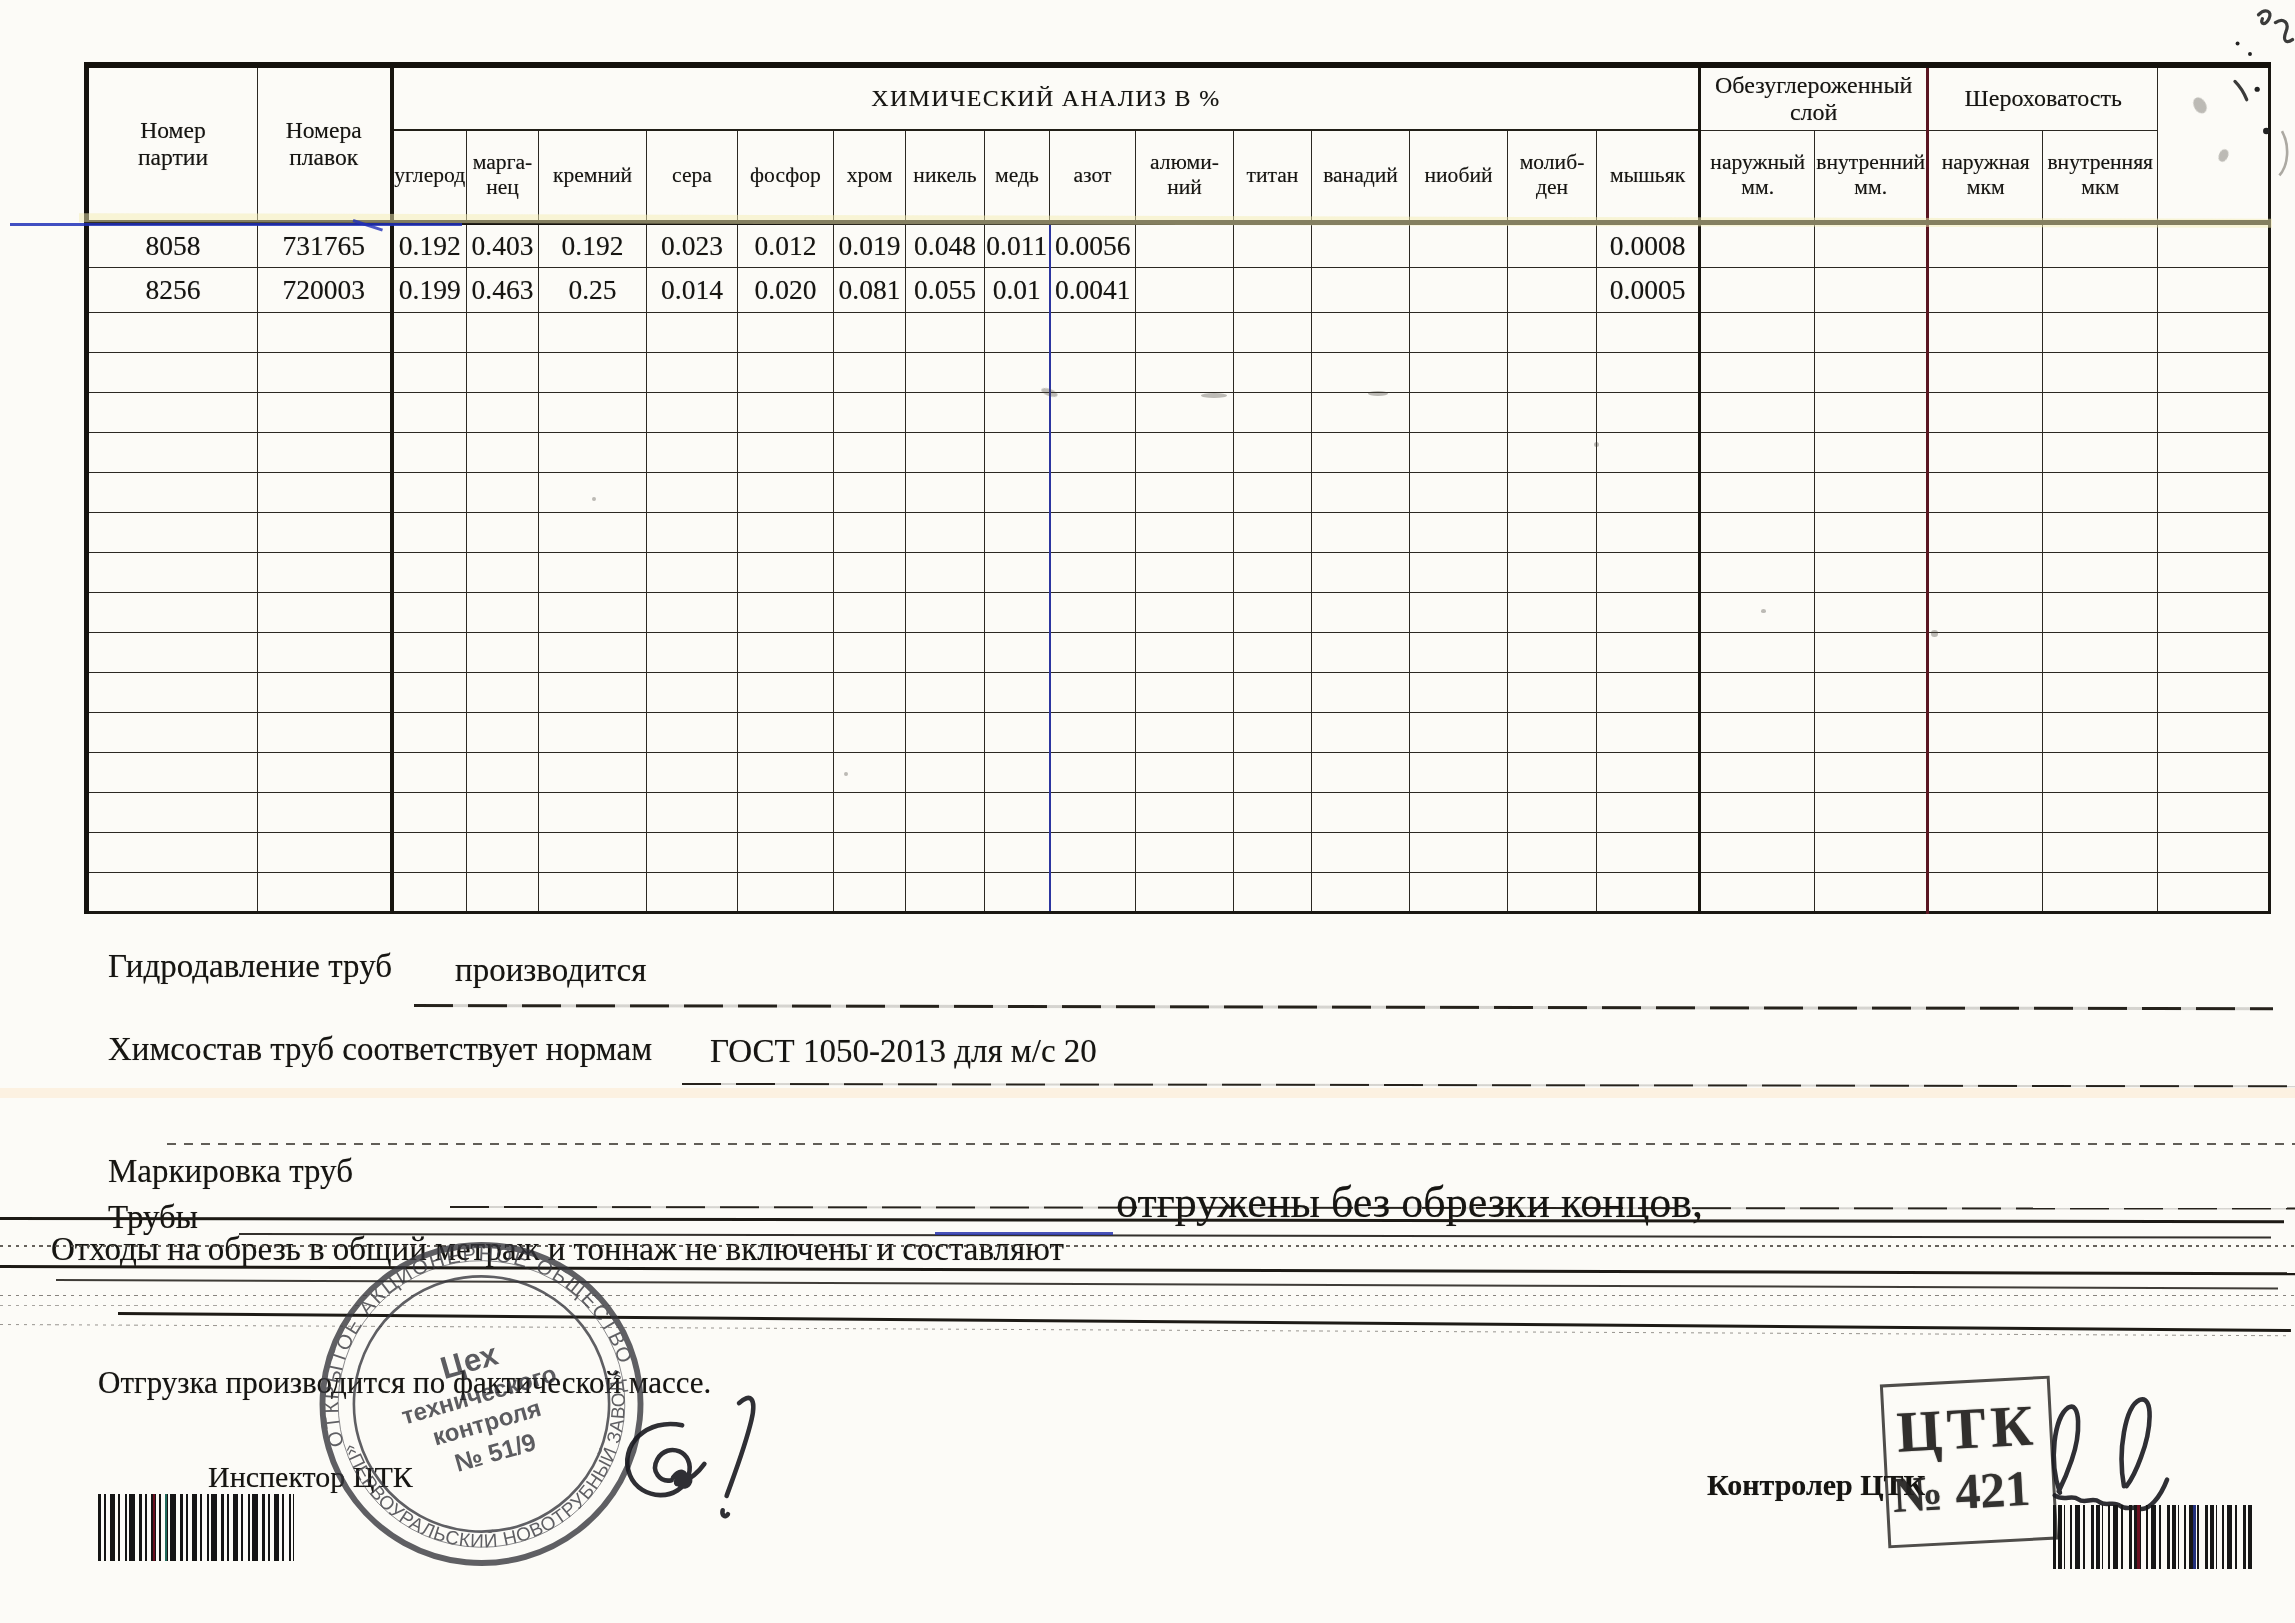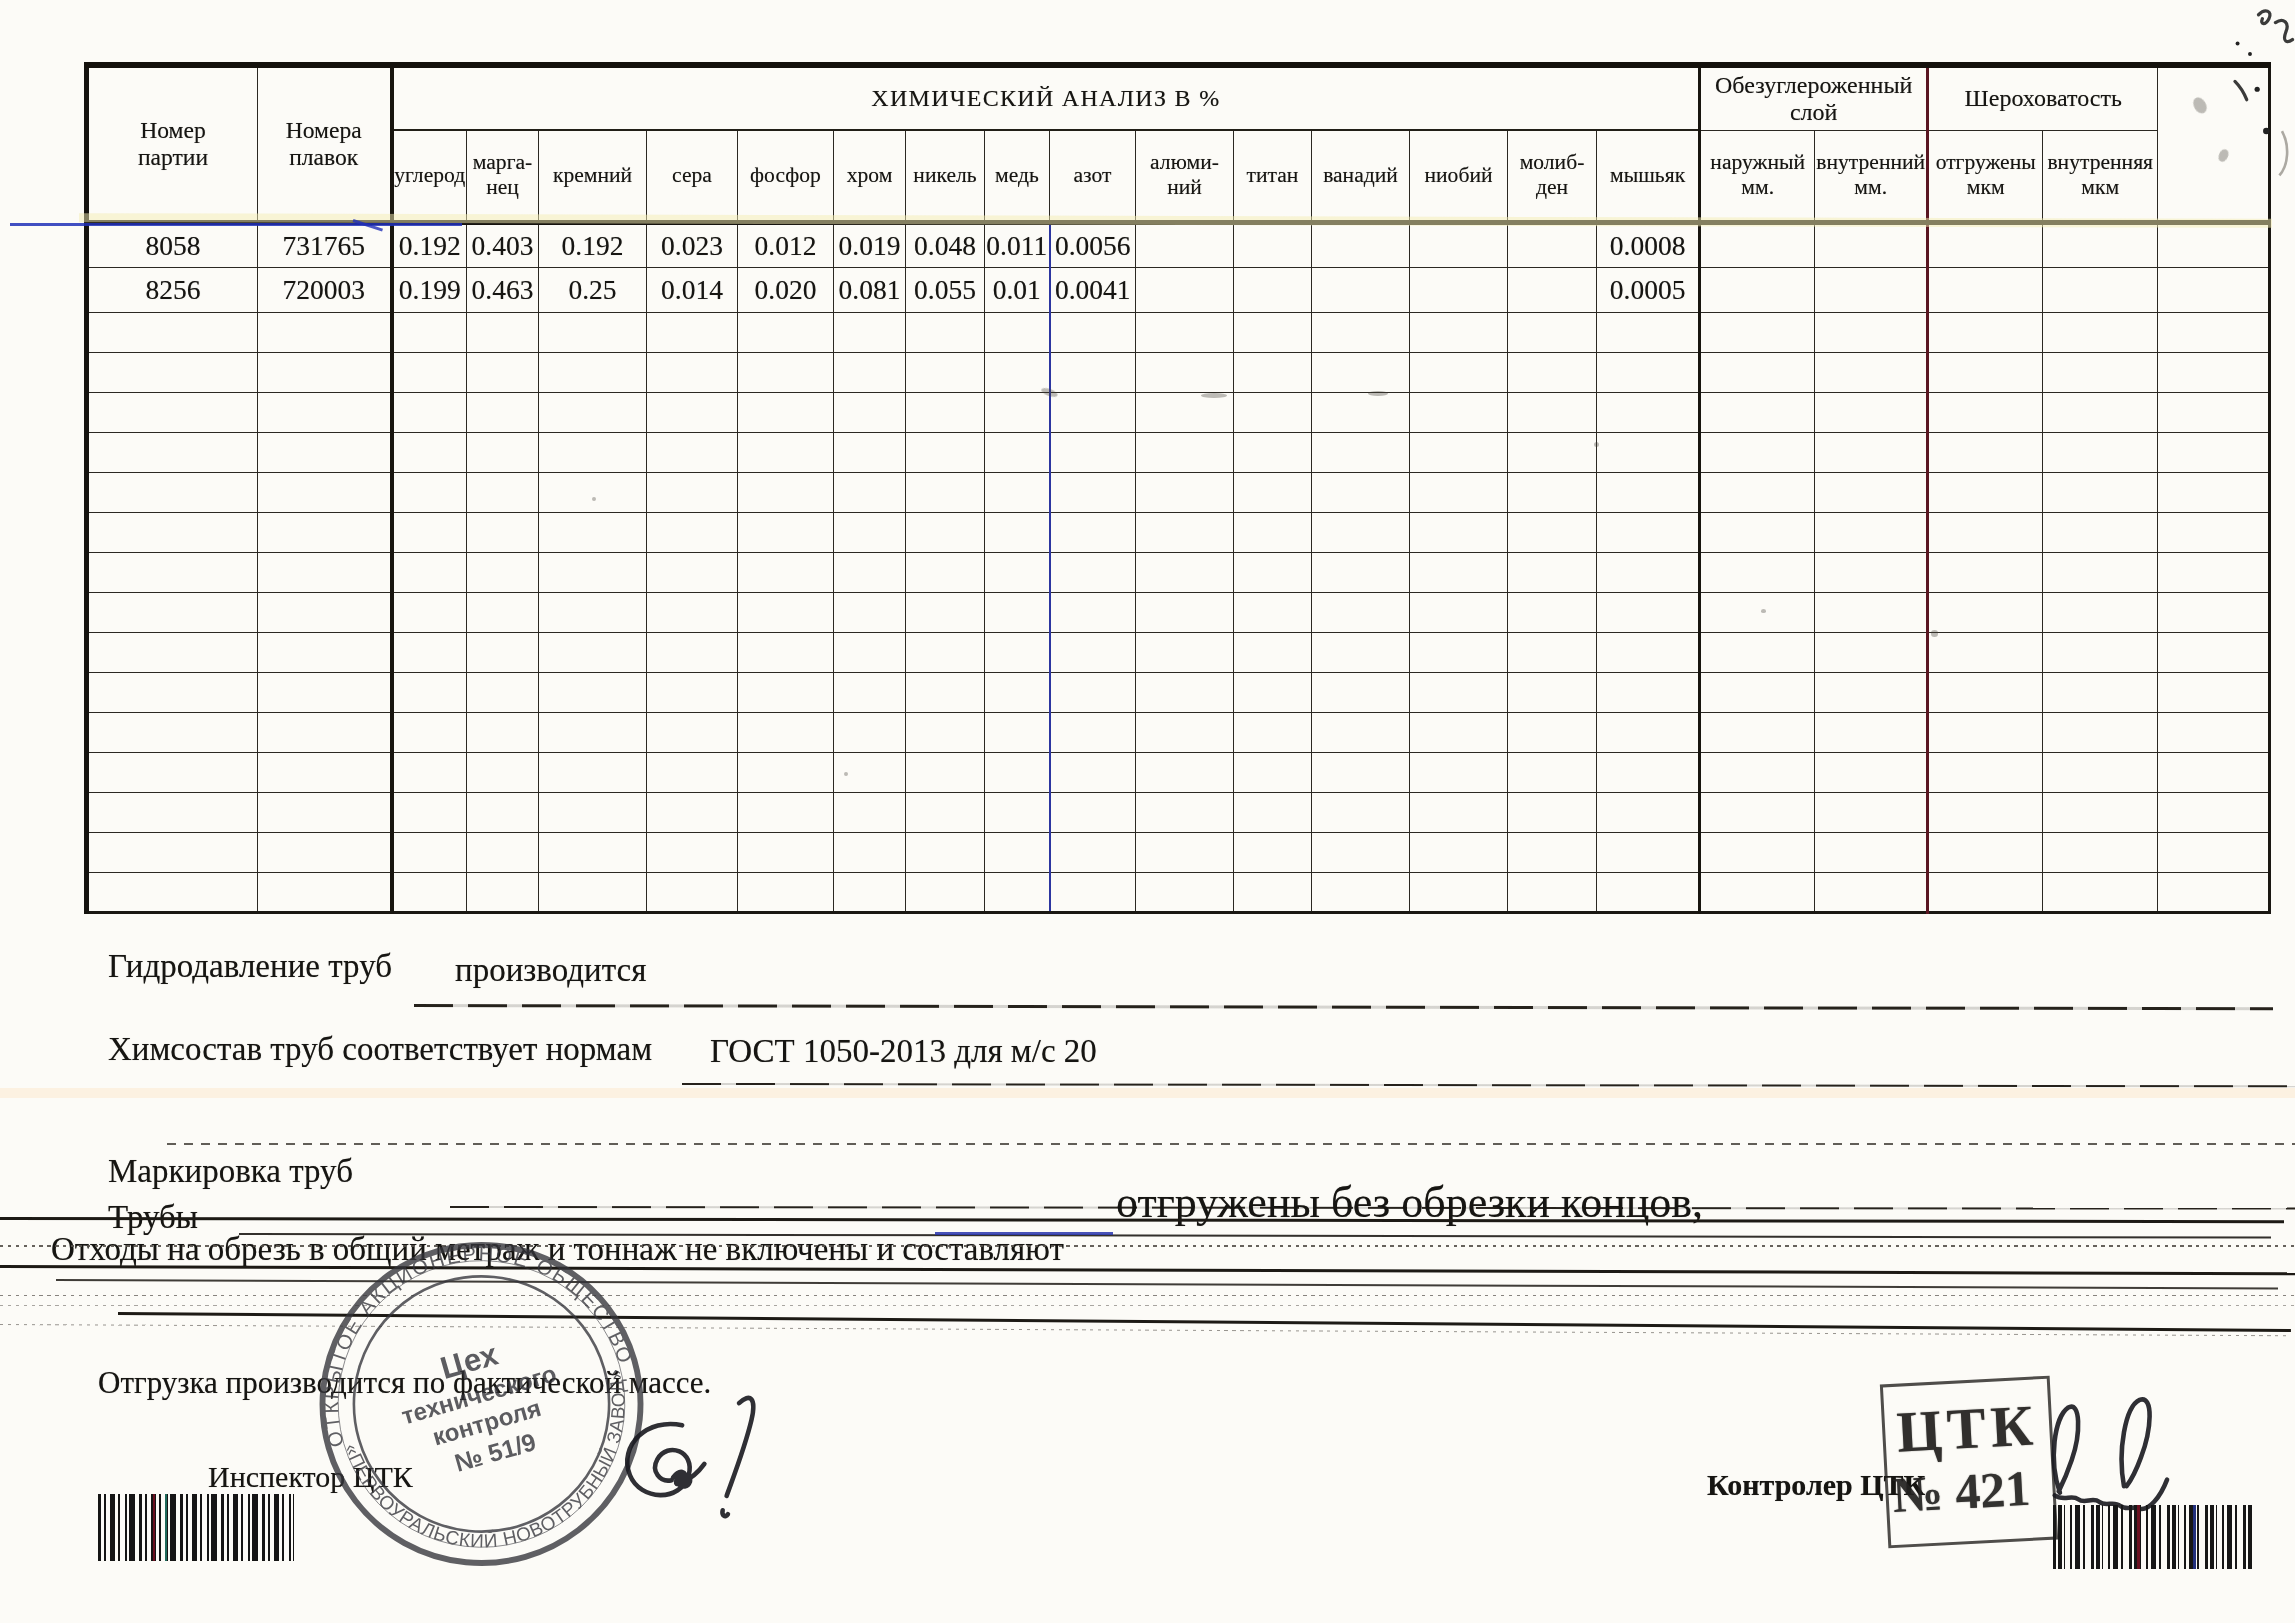--- a/index.html
+++ b/index.html
@@ -127,21 +127,21 @@
         <th>титан</th>
         <th>ванадий</th>
         <th>ниобий</th>
         <th>молиб-
 ден</th>
         <th>мышьяк</th>
         <th>наружный
 мм.</th>
         <th>внутренний
 мм.</th>
-        <th>отгружены
+        <th>наружная
 мкм</th>
         <th>внутренняя
 мкм</th>
       </tr>
     </thead>
     <tbody>
         <tr class="data">
           <td>8058</td>
           <td>731765</td>
           <td>0.192</td>

